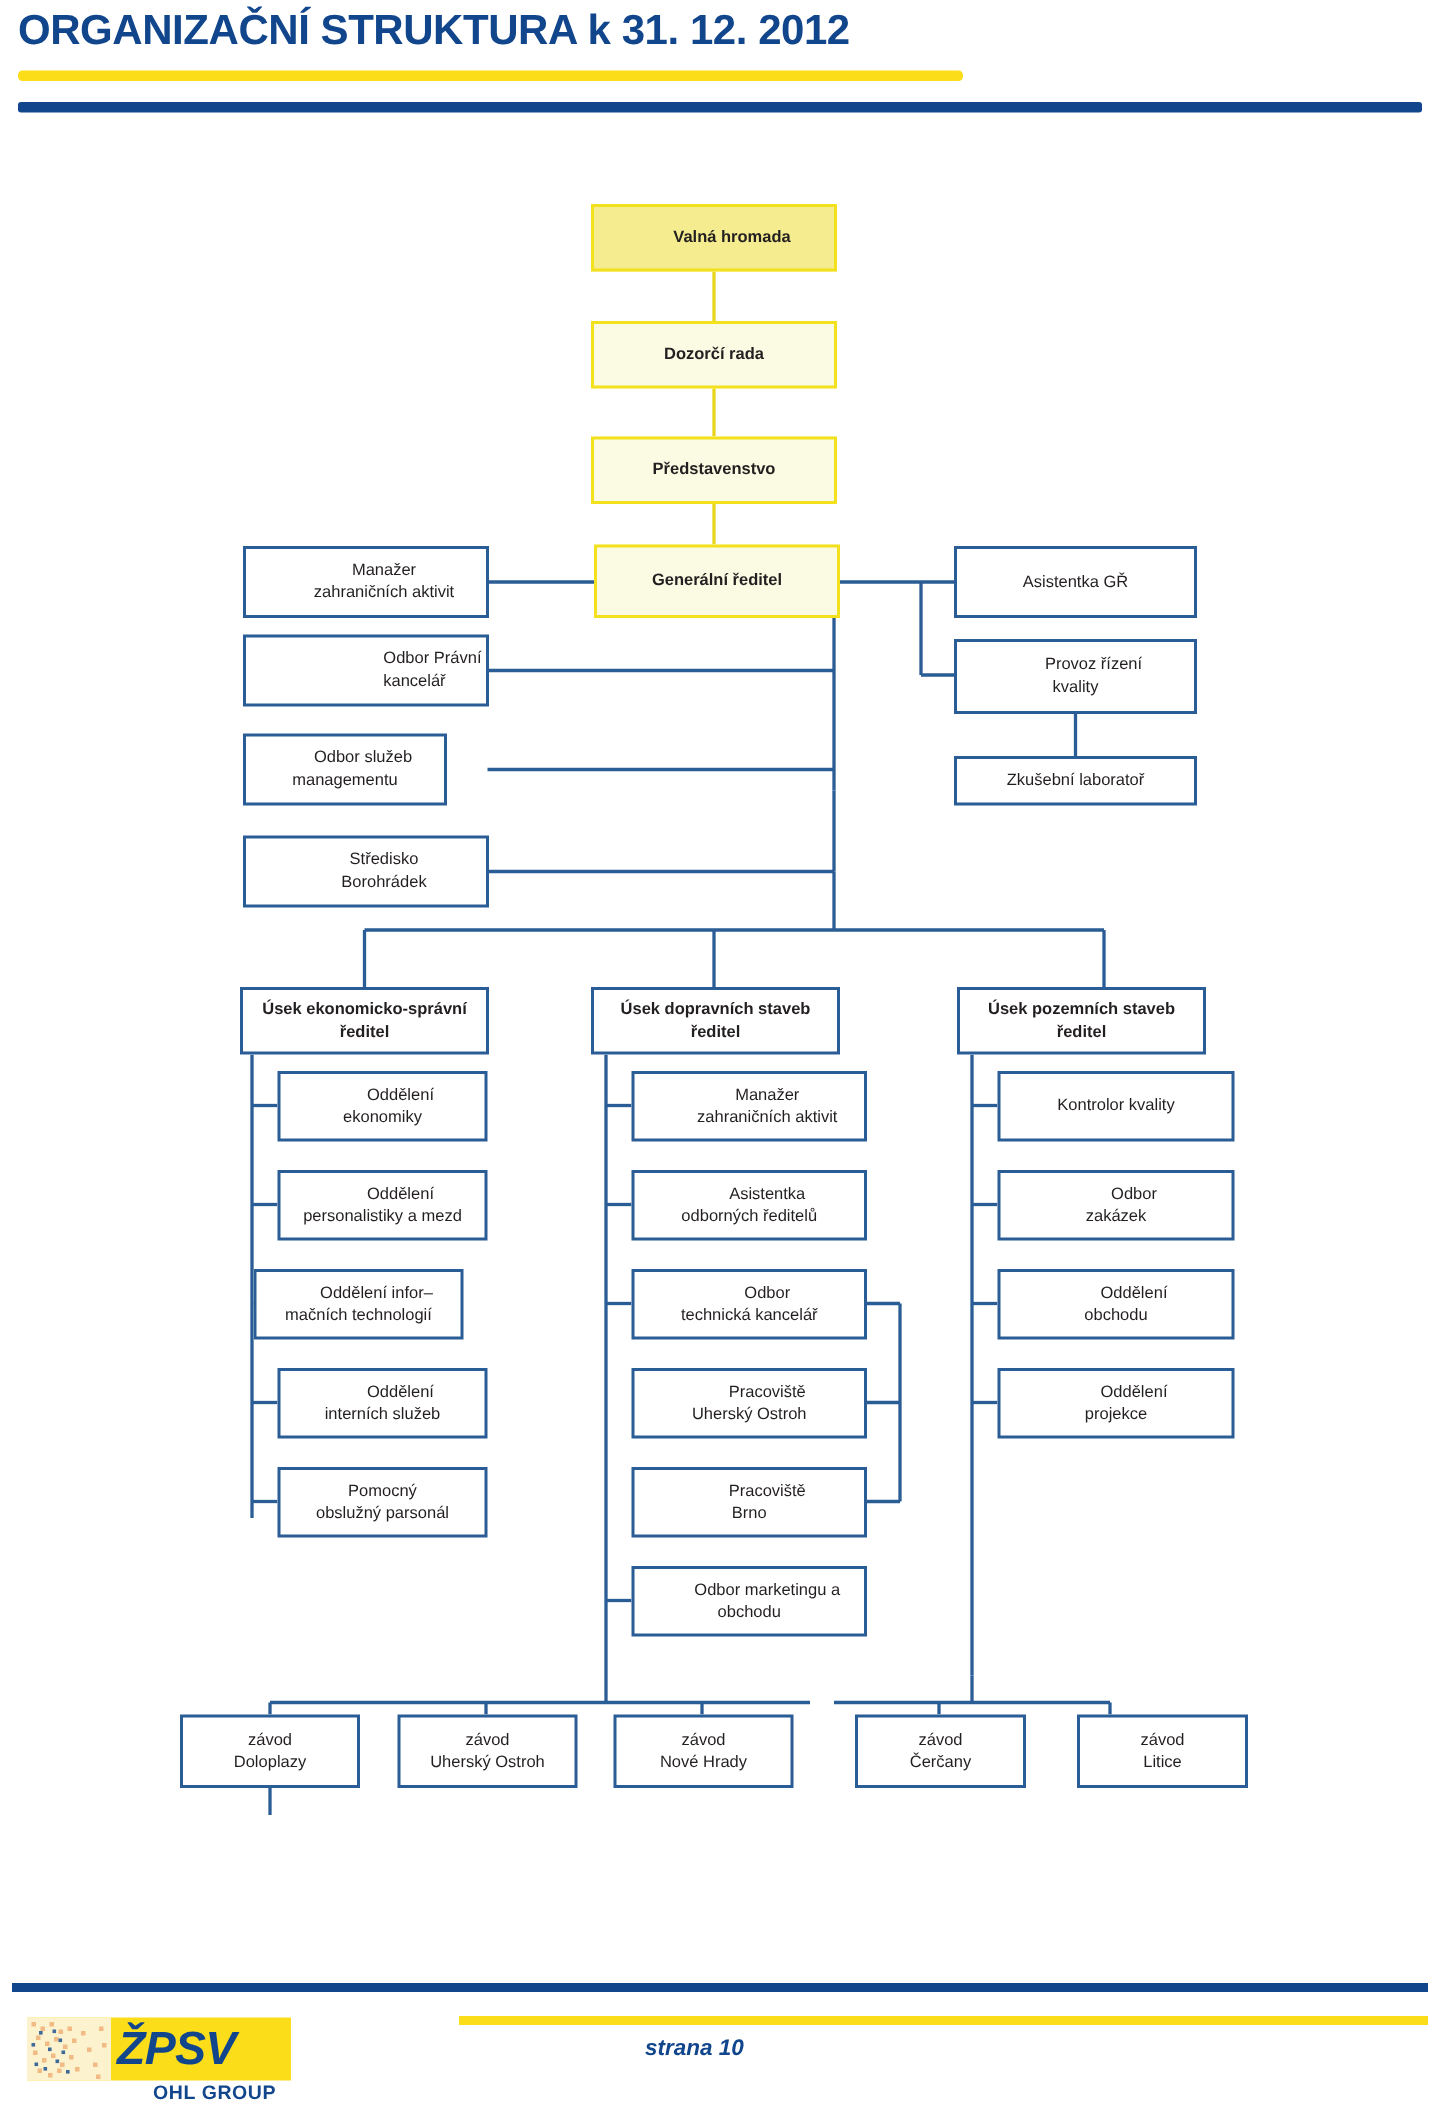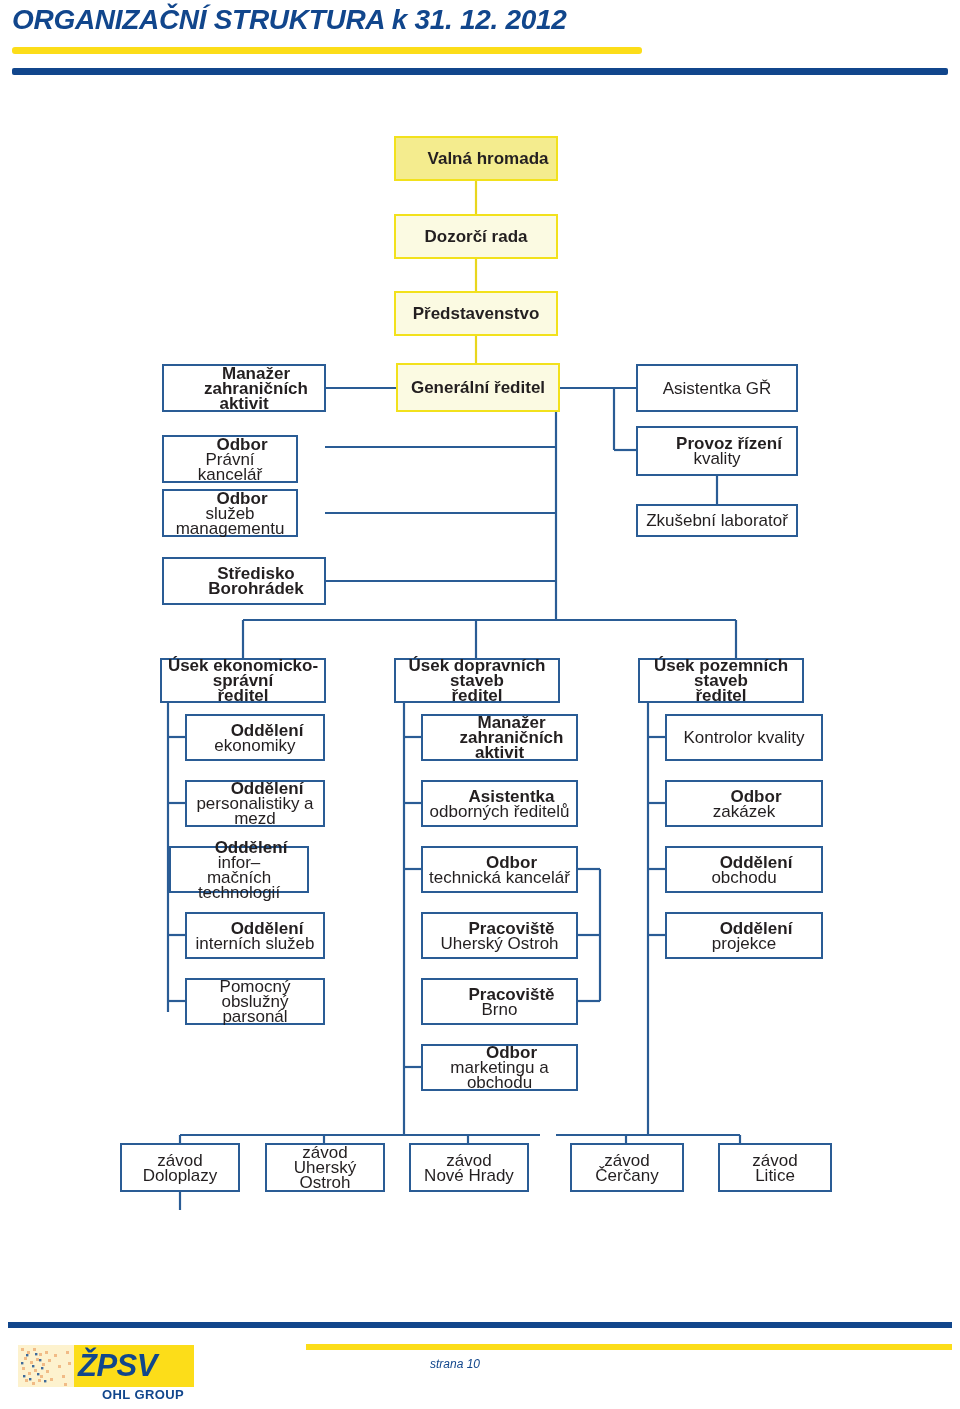--- a/index.html
+++ b/index.html
@@ -7,21 +7,21 @@
     width: 960px; height: 1409px;
     background: #ffffff;
     font-family: "Liberation Sans", sans-serif;
     overflow: hidden;
   }
   #page { position: relative; width: 960px; height: 1409px; }
 
   
   #title {
     position: absolute; left: 12px; top: 4px;
-    font-size: 28px; font-weight: bold; font-style: italic;
+    font-size: 28px; font-weight: bold; 
     color: #11468c; letter-spacing: -0.3px; white-space: nowrap;
   }
   #title-rule-yellow {
     position: absolute; left: 12px; top: 47px;
     width: 630px; height: 7px; background: #fcdd19; border-radius: 3px;
   }
   #title-rule-blue {
     position: absolute; left: 12px; top: 68px;
     width: 936px; height: 7px; background: #11468c; border-radius: 2px;
   }
@@ -30,26 +30,26 @@
   #chart { position: absolute; left: 0; top: 0; width: 960px; height: 1409px; }
   #wires { position: absolute; left: 0; top: 0; width: 960px; height: 1409px; pointer-events: none; }
 
   .box {
     position: absolute;
     border: 2px solid #2a5c95;
     background: #ffffff;
     display: flex; align-items: center; justify-content: center;
     text-align: center;
     color: #231f20;
-    font-size: 17px;
+    font-size: 11px;
     line-height: 15px;
     padding: 1px 3px;
   }
   .box .t { display: block; }
-  .box b { font-weight: bold; padding-left: 24px; }
+  .box b { font-weight: normal; padding-left: 24px; }
 
   .box.yellow-fill {
     background: #f4ec8e; border: 2px solid #f2e11c;
   }
   .box.cream-fill {
     background: #fbfae2; border: 2px solid #f2e11c;
   }
   .box.bold { font-weight: bold; }
 
   
@@ -75,21 +75,21 @@
     position: absolute; left: 68px; top: 1px;
     font-size: 31px; font-weight: bold; font-style: italic;
     color: #11468c; letter-spacing: -0.5px; line-height: 40px;
   }
   #logo-sub {
     position: absolute; left: 68px; top: 42px;
     font-size: 13px; font-weight: bold; color: #11468c; letter-spacing: 0.4px; margin-left: 24px;
   }
   #page-num {
     position: absolute; left: 430px; top: 1357px;
-    font-size: 12px; font-style: italic; color: #11468c;
+    font-size: 15px; font-style: italic; color: #11468c; font-weight: bold;
   }
 </style>
 </head>
 <body>
 
 <div id="page">
 
   <div id="title">ORGANIZAČNÍ STRUKTURA k 31. 12. 2012</div>
   <div id="title-rule-yellow"></div>
   <div id="title-rule-blue"></div>
@@ -181,21 +181,21 @@
     </div>
 
     <div class="box cream-fill bold" style="left:396px;top:363px;width:164px;height:49px;">
       <span class="t"><span>Generální ředitel</span></span>
     </div>
 
     <div class="box" style="left:162px;top:364px;width:164px;height:48px;">
       <span class="t"><b>Manažer</b><br><b>zahraničních aktivit</b></span>
     </div>
 
-    <div class="box" style="left:162px;top:435px;width:136px;height:48px;">
+    <div class="box" style="left:162px;top:423px;width:164px;height:48px;justify-content:flex-end;">
       <span class="t"><b>Odbor </b><span>Právní</span><br><span>kancelář</span></span>
     </div>
 
     <div class="box" style="left:162px;top:489px;width:136px;height:48px;">
       <span class="t"><b>Odbor </b><span>služeb</span><br><span>managementu</span></span>
     </div>
 
     <div class="box" style="left:162px;top:557px;width:164px;height:48px;">
       <span class="t"><b>Středisko</b><br><b>Borohrádek</b></span>
     </div>

